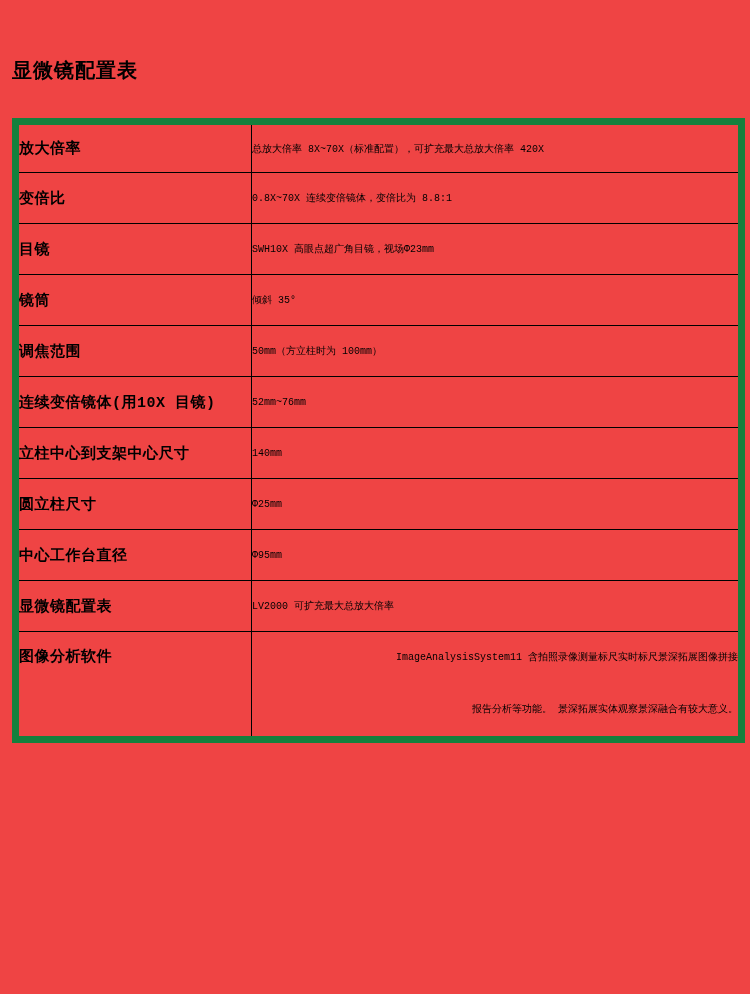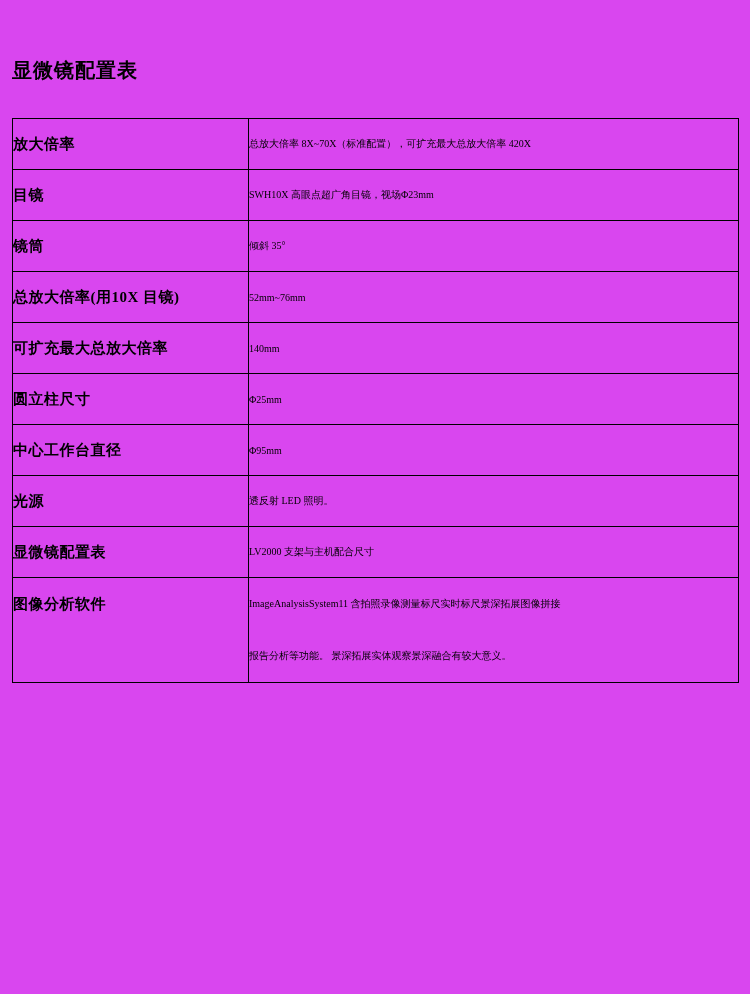--- a/index.html
+++ b/index.html
@@ -4,43 +4,43 @@
 <style>
   html, body {
     margin: 0;
     padding: 0;
     background: #ffffff;
   }
   .page {
     position: relative;
     width: 750px;
     height: 994px;
-    background: #d946ef;
+    background: #ef4444;
     color: #000000;
-    font-family: Liberation Serif, serif;
+    font-family: Liberation Mono, monospace;
     overflow: hidden;
   }
   .title {
     position: absolute;
     left: 12px;
     top: 57px;
     margin: 0;
     font-size: 20px;
     font-weight: bold;
     letter-spacing: 1px;
     color: #000000;
   }
   table.spec-table {
     position: absolute;
     left: 12px;
     top: 118px;
     width: 726px;
     border-collapse: collapse;
     table-layout: fixed;
-    border: 1px solid #15803d;
+    border: 7px solid #15803d;
   }
   table.spec-table td {
     border: 1px solid #000000;
     vertical-align: middle;
     padding: 0;
     overflow: hidden;
   }
   tr.spec-row { height: 51px; }
   tr.spec-row-tall { height: 99px; }
   td.label-cell {
@@ -53,20 +53,21 @@
   td.value-cell {
     font-size: 10px;
     padding-left: 15px;
     white-space: nowrap;
   }
   tr.spec-row-tall td { vertical-align: top; }
   tr.spec-row-tall .label-cell { line-height: 52px; margin-left: 36px; }
   .value-line {
     line-height: 52px;
     white-space: nowrap;
+    text-align: right;
   }
 </style>
 </head>
 <body>
 
 <div class="page">
 
   <h1 class="title">显微镜配置表</h1>
 
   <table class="spec-table">
@@ -74,63 +75,67 @@
       <col style="width:236px">
       <col style="width:490px">
     </colgroup>
     <tbody>
 
       <tr class="spec-row">
         <td class="label-cell">放大倍率</td>
         <td class="value-cell">总放大倍率 8X~70X（标准配置），可扩充最大总放大倍率 420X</td>
       </tr>
 
+      <tr class="spec-row">
+        <td class="label-cell">变倍比</td>
+        <td class="value-cell">0.8X~70X 连续变倍镜体，变倍比为 8.8:1</td>
+      </tr>
 
       <tr class="spec-row">
         <td class="label-cell">目镜</td>
         <td class="value-cell">SWH10X 高眼点超广角目镜，视场Φ23mm</td>
       </tr>
 
       <tr class="spec-row">
         <td class="label-cell">镜筒</td>
         <td class="value-cell">倾斜 35°</td>
       </tr>
 
 
+      <tr class="spec-row">
+        <td class="label-cell">调焦范围</td>
+        <td class="value-cell">50mm（方立柱时为 100mm）</td>
+      </tr>
 
       <tr class="spec-row">
-        <td class="label-cell">总放大倍率(用10X 目镜)</td>
+        <td class="label-cell">连续变倍镜体(用10X 目镜)</td>
         <td class="value-cell">52mm~76mm</td>
       </tr>
 
 
 
       <tr class="spec-row">
-        <td class="label-cell">可扩充最大总放大倍率</td>
+        <td class="label-cell">立柱中心到支架中心尺寸</td>
         <td class="value-cell">140mm</td>
       </tr>
 
       <tr class="spec-row">
         <td class="label-cell">圆立柱尺寸</td>
         <td class="value-cell">Φ25mm</td>
       </tr>
 
       <tr class="spec-row">
         <td class="label-cell">中心工作台直径</td>
         <td class="value-cell">Φ95mm</td>
       </tr>
 
-      <tr class="spec-row">
-        <td class="label-cell">光源</td>
-        <td class="value-cell">透反射 LED 照明。</td>
-      </tr>
 
       <tr class="spec-row">
         <td class="label-cell">显微镜配置表</td>
-        <td class="value-cell">LV2000 支架与主机配合尺寸</td>
+        <td class="value-cell">LV2000 可扩充最大总放大倍率</td>
       </tr>
 
       <tr class="spec-row-tall">
         <td class="label-cell">图像分析软件</td>
         <td class="value-cell">
           <div class="value-line">ImageAnalysisSystem11 含拍照录像测量标尺实时标尺景深拓展图像拼接</div>
           <div class="value-line">报告分析等功能。 景深拓展实体观察景深融合有较大意义。</div>
         </td>
       </tr>
 

